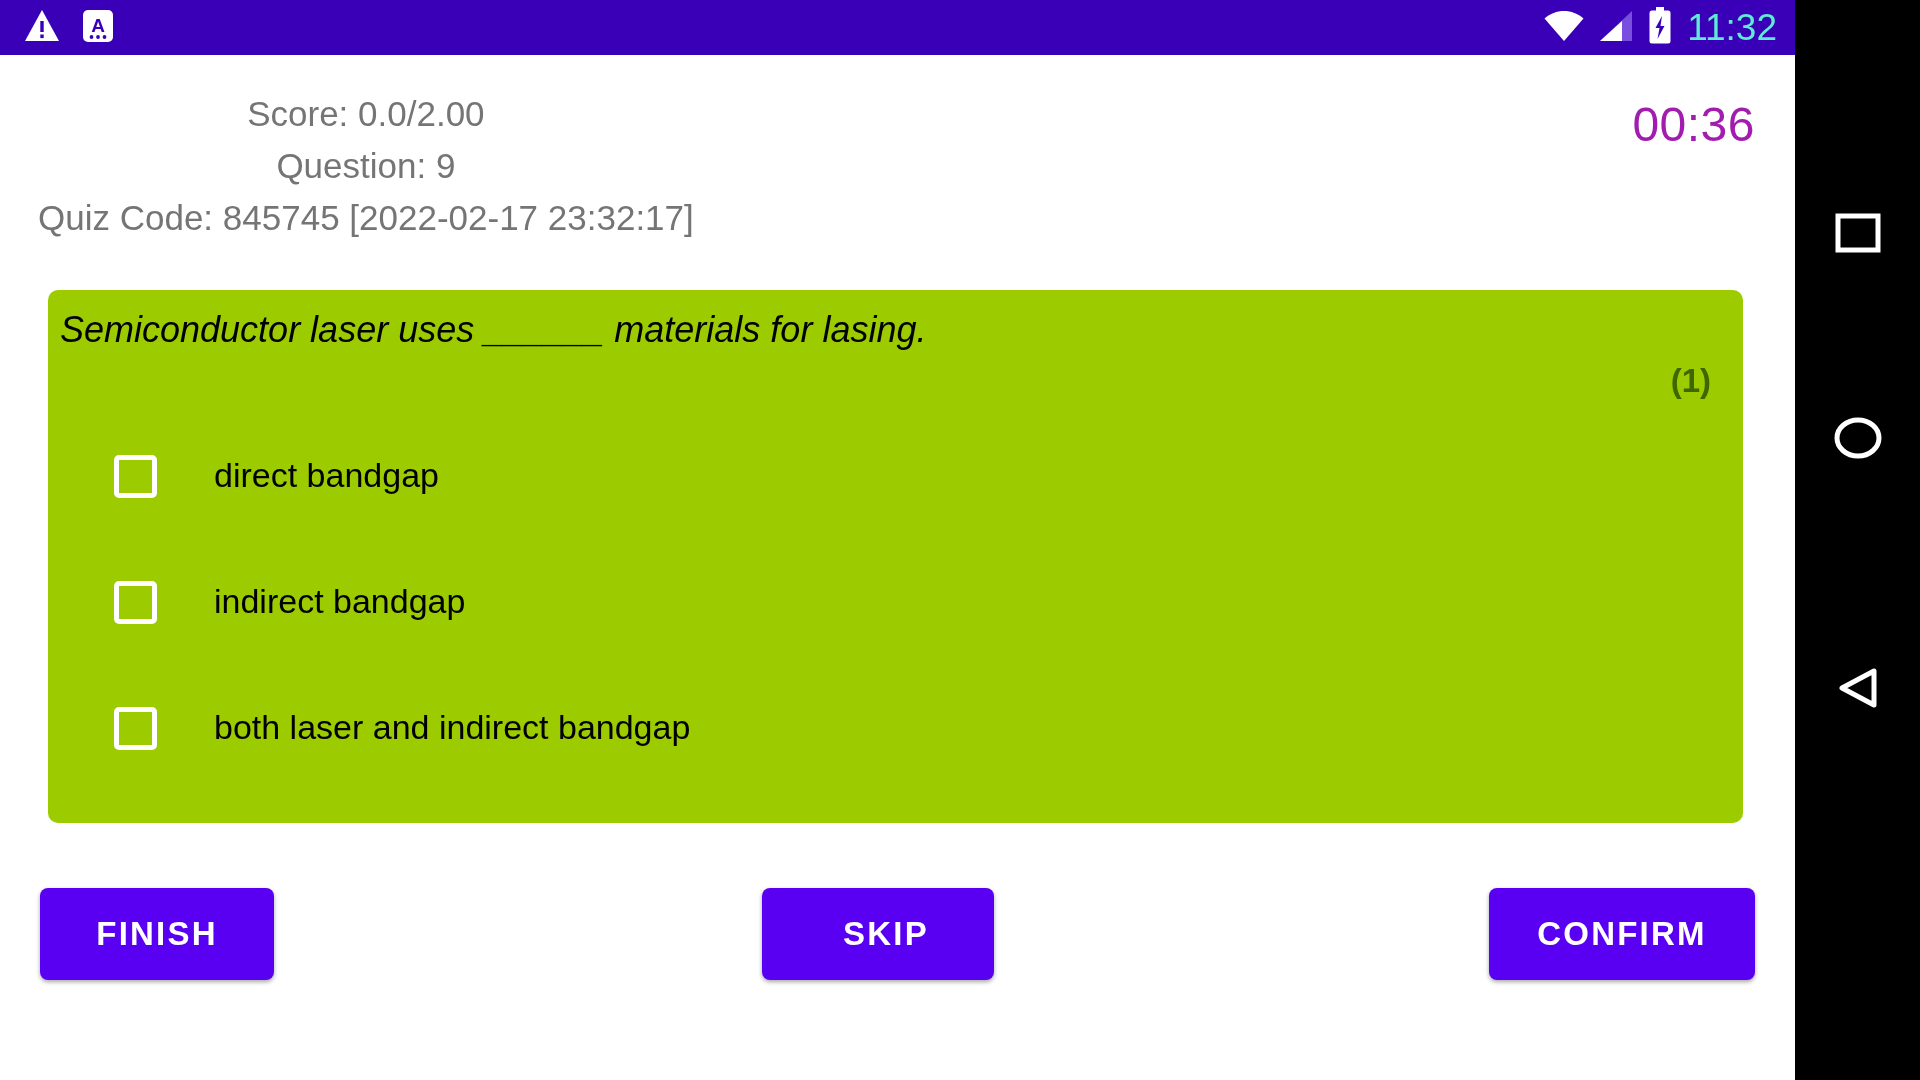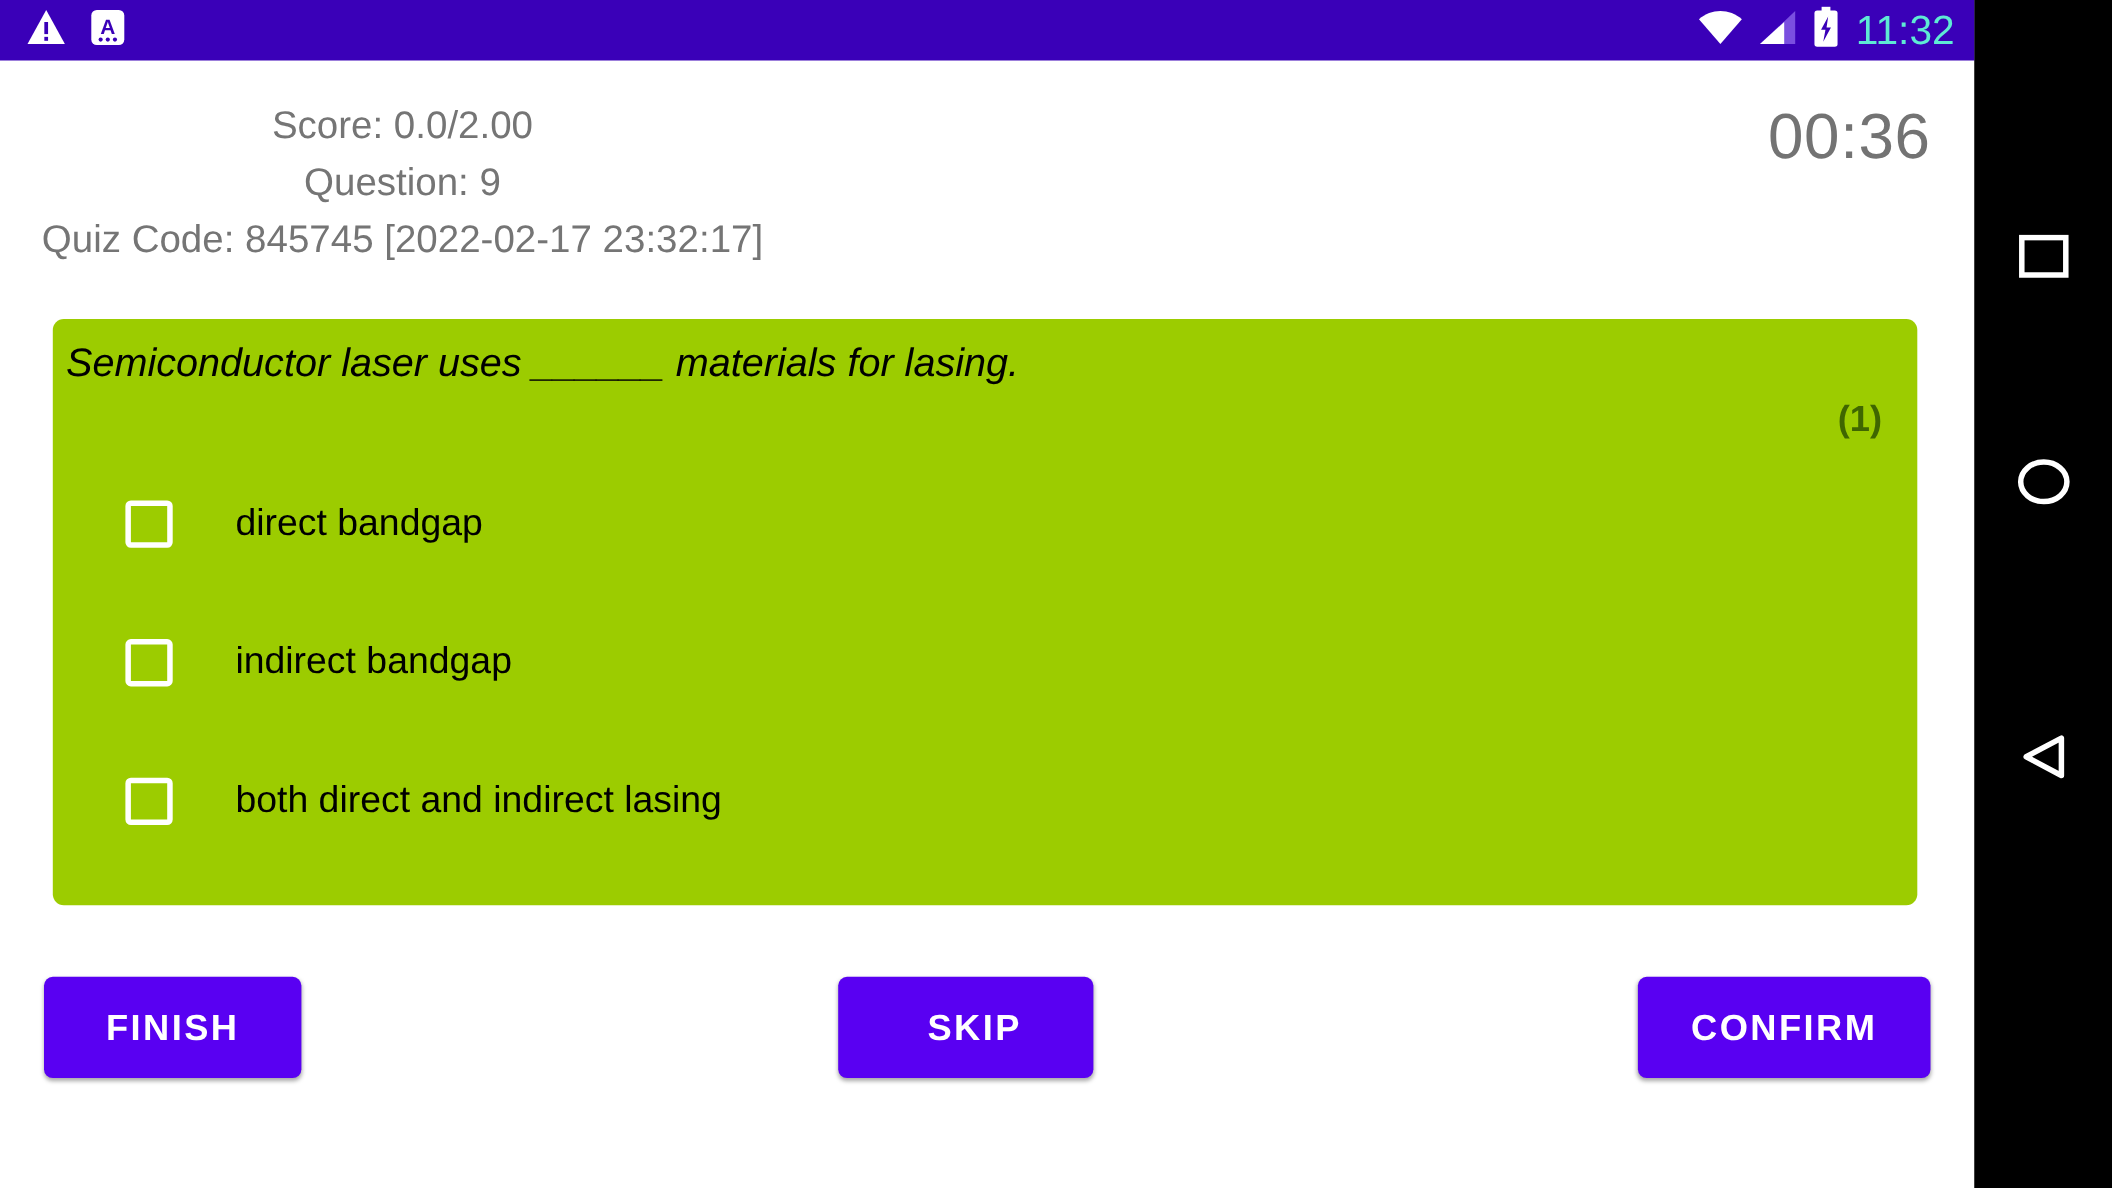--- a/index.html
+++ b/index.html
@@ -81,22 +81,22 @@
     color: #757575;
     font-size: 35px;
     line-height: 52px;
     white-space: nowrap;
   }
   #quiz-meta .meta-line { display: block; text-align: center; }
   #timer {
     position: absolute;
     right: 40px;
     top: 40px;
-    color: #737373;
-    font-size: 58px;
+    color: #a21caf;
+    font-size: 48px;
     line-height: 60px;
     letter-spacing: 0.5px;
   }
 
   
   #question-card {
     position: absolute;
     left: 48px;
     top: 290px;
     width: 1695px;
@@ -275,21 +275,21 @@
           <span class="option-label">direct bandgap</span>
         </div>
 
         <div class="option-row">
           <span class="checkbox"></span>
           <span class="option-label">indirect bandgap</span>
         </div>
 
         <div class="option-row">
           <span class="checkbox"></span>
-          <span class="option-label">both direct and indirect lasing</span>
+          <span class="option-label">both laser and indirect bandgap</span>
         </div>
 
       </div>
     </div>
 
     <div id="actions">
       <button class="action-btn" id="btn-finish">FINISH</button>
       <button class="action-btn" id="btn-skip">SKIP</button>
       <button class="action-btn" id="btn-confirm">CONFIRM</button>
     </div>

